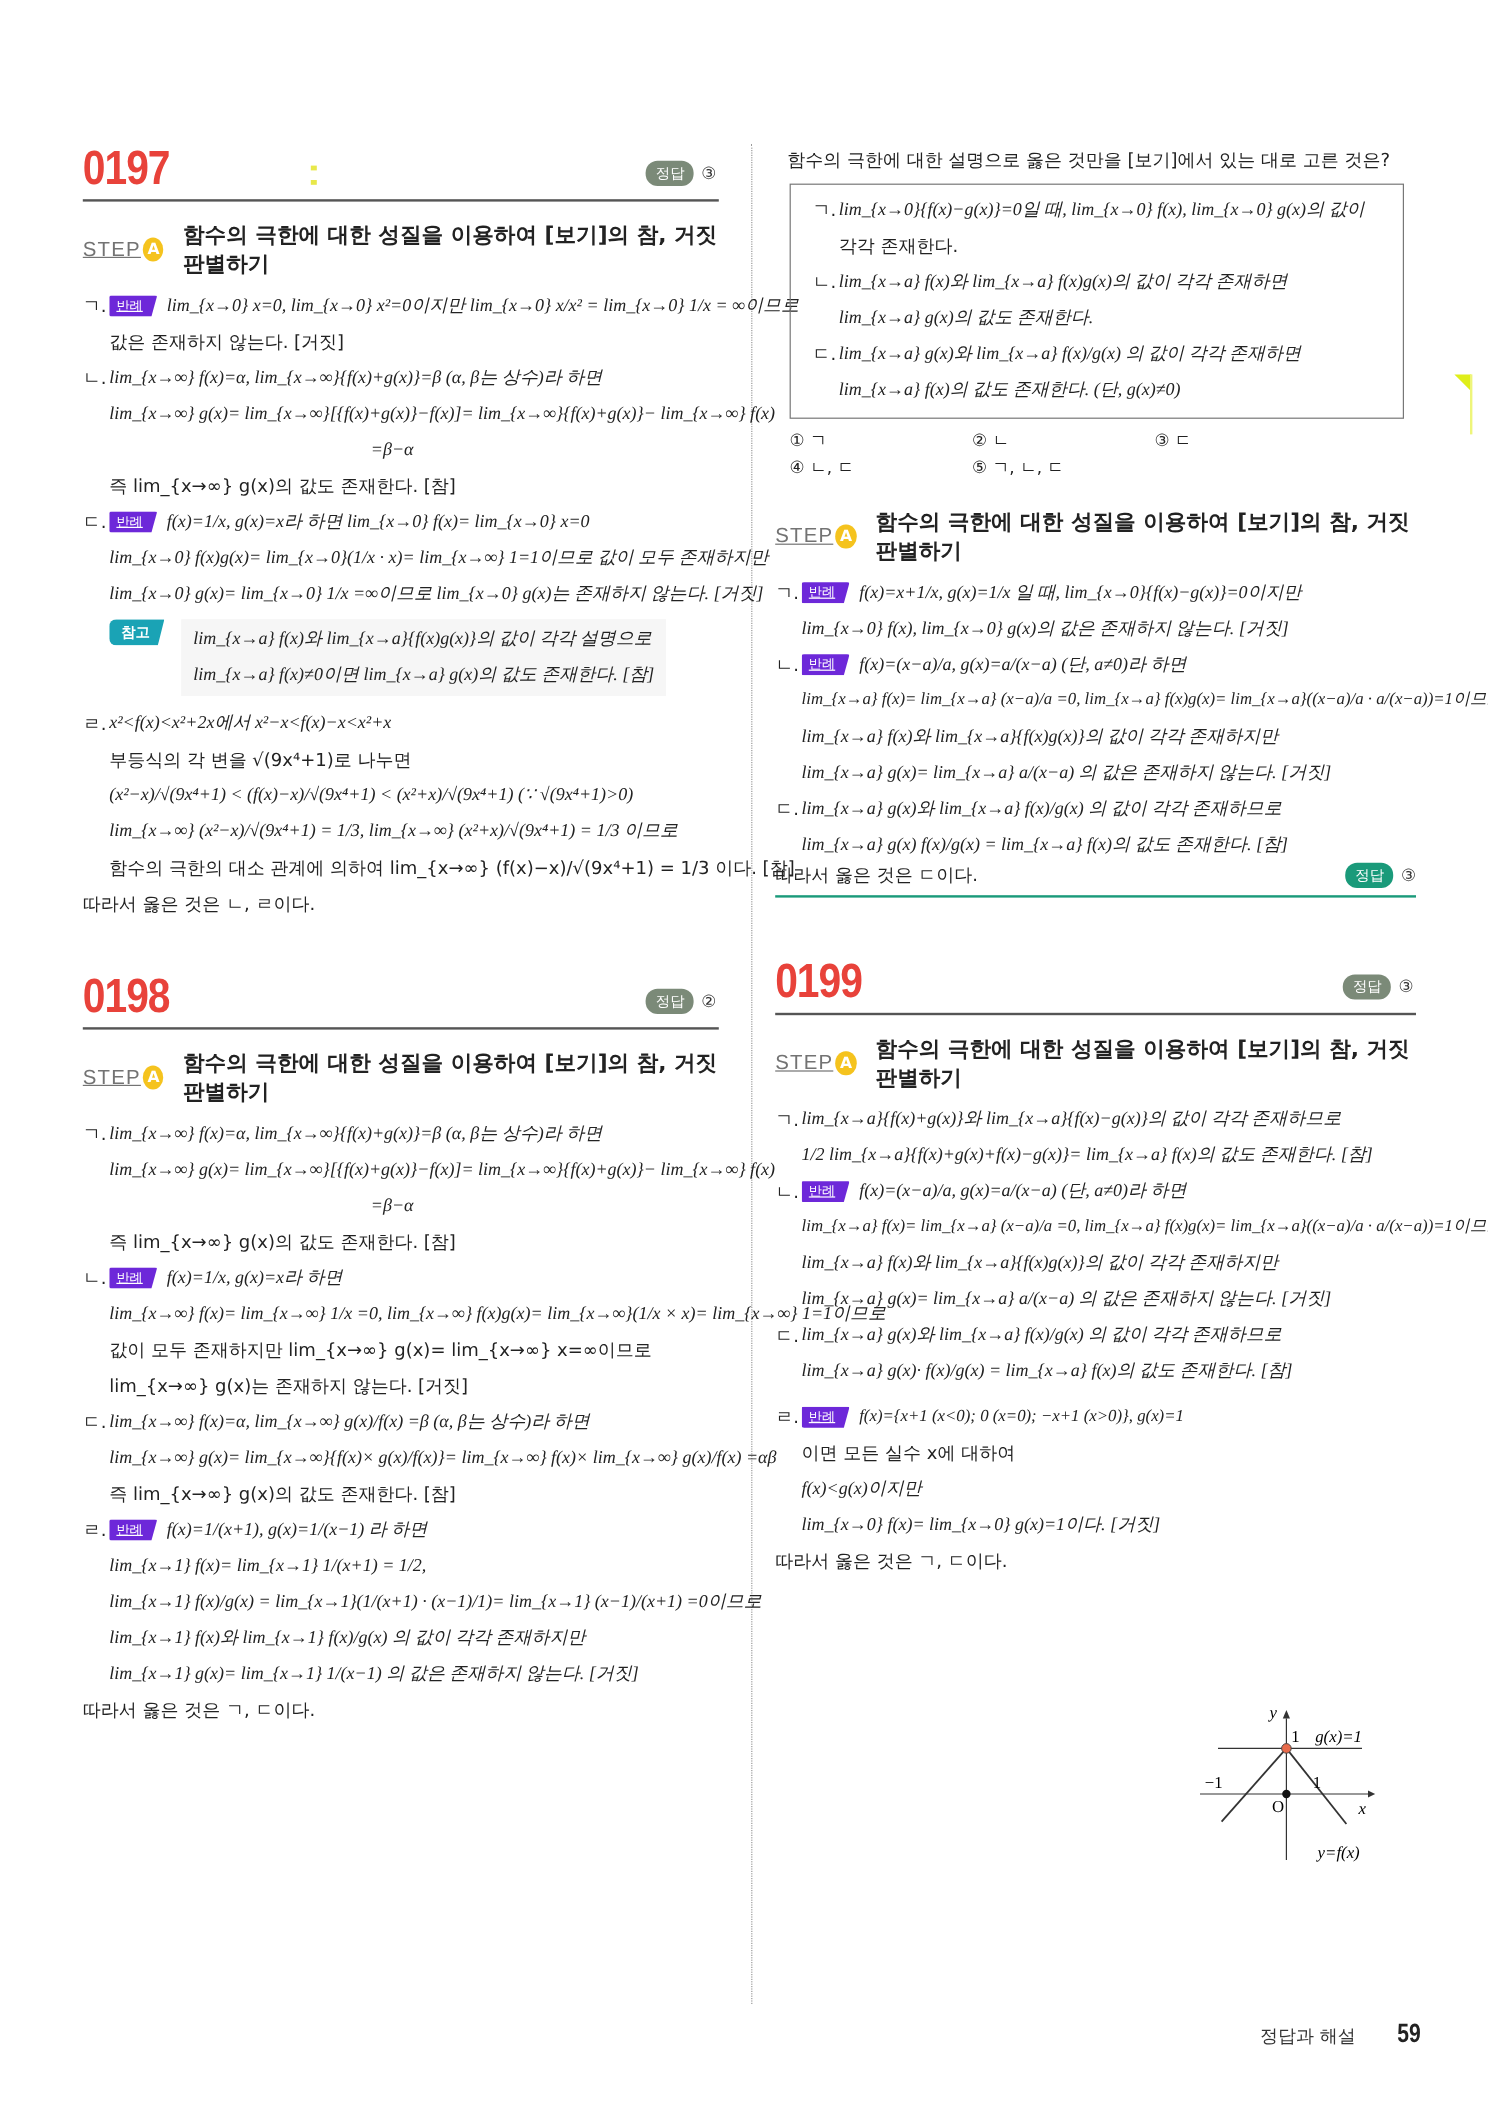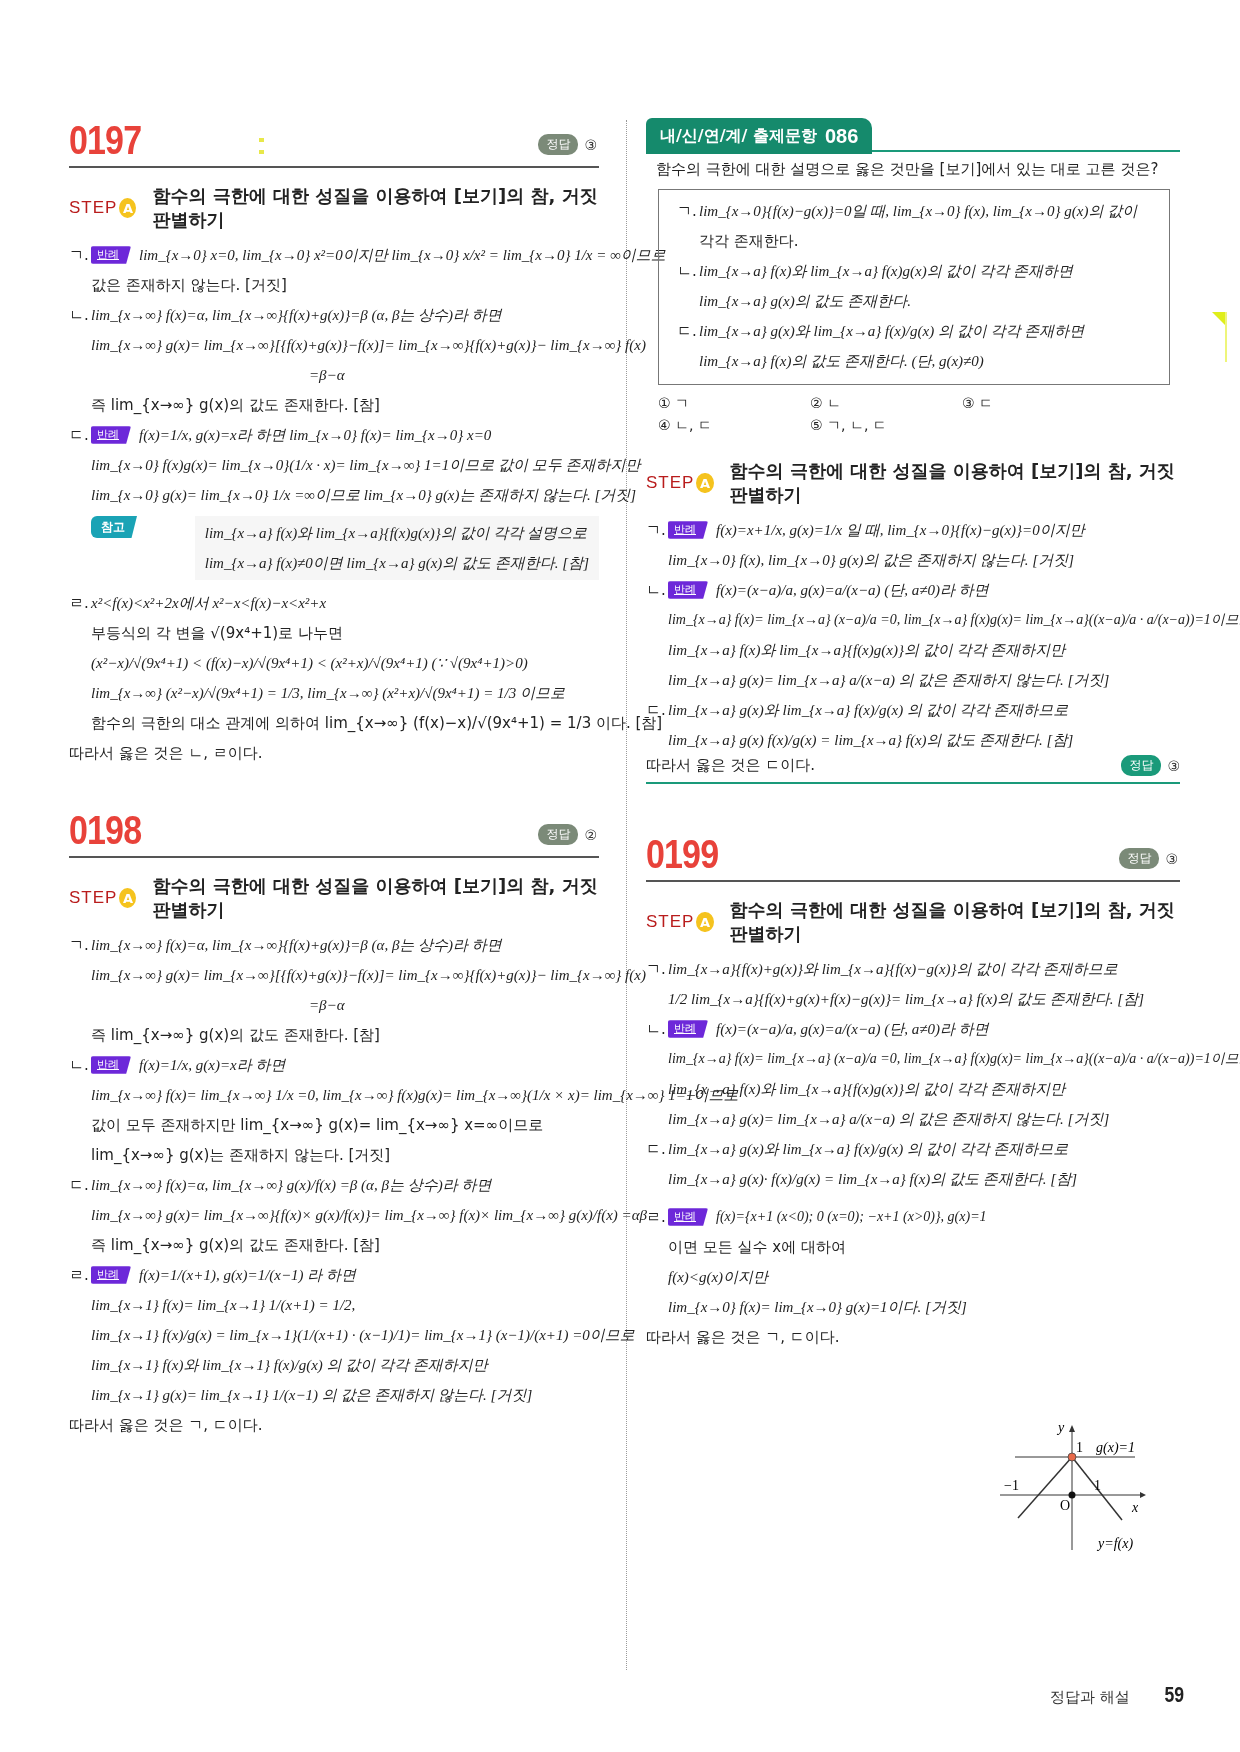--- a/index.html
+++ b/index.html
@@ -14,30 +14,30 @@
   .prob-head { position: relative; height: 50px; border-bottom: 2px solid #555; margin-bottom: 16px; }
   .prob-num { position: absolute; left: 0; top: 0; font-family: "Liberation Sans", sans-serif; font-weight: bold; font-size: 40px; color: #e8423a; letter-spacing: -1px; transform: scaleX(0.85); transform-origin: left; }
   .answer { position: absolute; right: 2px; top: 16px; display: flex; align-items: center; gap: 6px; }
   .answer-badge { background: #7b8a78; color: #fff; font-size: 12px; border-radius: 10px; padding: 2px 8px; }
   .answer-badge.green { background: #1a9a7a; }
   .answer-val { font-size: 14px; color: #333; }
   .yellow-marks { position: absolute; left: 190px; top: 20px; width: 8px; height: 20px; }
   .yellow-marks span { display: block; width: 5px; height: 4px; background: #e8e84a; margin-bottom: 8px; }
 
   .step { display: flex; align-items: center; gap: 8px; margin-bottom: 8px; }
-  .step-word { color: #b91c1c; font-family: "Liberation Sans", sans-serif; font-size: 17px; letter-spacing: 1px; }
+  .step-word { color: #737373; font-family: "Liberation Sans", sans-serif; font-size: 17px; letter-spacing: 1px; text-decoration: underline; }
   .step-circle { display: inline-flex; width: 20px; height: 20px; border-radius: 50%; background: #f5c31e; color: #fff; font-size: 13px; font-weight: bold; align-items: center; justify-content: center; margin-left: -6px; }
   .step-title { font-weight: bold; font-size: 18px; color: #222; margin-left: 8px; }
 
   .line { line-height: 1.4; font-size: 15px; min-height: 30px; display: flex; align-items: center; flex-wrap: nowrap; white-space: nowrap; }
   .indent { padding-left: 22px; }
   .indent2 { padding-left: 240px; }
   .label-k { width: 22px; flex: 0 0 22px; }
   .tag { display: inline-block; background: #6d28d9; color: #fff; font-size: 11px; padding: 1px 6px; margin-right: 8px; clip-path: polygon(0 0, 100% 0, 88% 100%, 0 100%); padding-right: 12px; border-radius: 2px; text-decoration: underline; }
-  .note { display: flex; gap: 30px; margin: 6px 0 8px 22px; justify-content: space-between; }
+  .note { display: flex; gap: 14px; margin: 6px 0 8px 22px; }
   .note-tag { background: #1aa3b5; color: #fff; font-size: 12px; font-weight: bold; padding: 3px 12px 3px 10px; height: 22px; border-radius: 6px 0 0 6px; clip-path: polygon(0 0, 100% 0, 88% 100%, 0 100%); }
   .note-body { background: #f6f6f6; padding: 2px 10px; }
 
   .series-banner { position: relative; height: 34px; border-bottom: 2px solid #1a9a7a; margin-bottom: 8px; }
   .banner-tag { position: absolute; left: 0; top: 0; background: #158a6c; color: #fff; font-weight: bold; font-size: 16px; padding: 5px 14px; border-radius: 6px 10px 0 0; height: 36px; display: flex; align-items: center; gap: 8px; }
   .banner-num { font-family: "Liberation Sans", sans-serif; font-size: 20px; }
   .question { font-size: 15px; margin: 6px 0 10px 10px; }
   .bogi { border: 1px solid #777; margin-left: 12px; width: 512px; padding: 6px 12px 8px 18px; }
   .choices { display: grid; grid-template-columns: 152px 152px 152px; margin: 10px 0 0 12px; row-gap: 4px; font-size: 14px; }
   .bottom-rule { border-bottom: 2px solid #1a9a7a; margin-top: 6px; }
@@ -158,26 +158,20 @@
     <div class="line indent math">lim_{x→1} f(x)= lim_{x→1} 1/(x+1) = 1/2,</div>
     <div class="line indent math">lim_{x→1} f(x)/g(x) = lim_{x→1}(1/(x+1) · (x−1)/1)= lim_{x→1} (x−1)/(x+1) =0이므로</div>
     <div class="line indent math">lim_{x→1} f(x)와 lim_{x→1} f(x)/g(x) 의 값이 각각 존재하지만</div>
     <div class="line indent math">lim_{x→1} g(x)= lim_{x→1} 1/(x−1) 의 값은 존재하지 않는다. [거짓]</div>
     <div class="line">따라서 옳은 것은 ㄱ, ㄷ이다.</div>
   </section>
 </div>
 
 <div class="col col-right">
   <section>
-    <div class="series-banner">
-      <div class="banner-tag">
-        <span>내/신/연/계/ 출제문항</span>
-        <span class="banner-num">086</span>
-      </div>
-    </div>
     <div class="question">함수의 극한에 대한 설명으로 옳은 것만을 [보기]에서 있는 대로 고른 것은?</div>
     <div class="bogi">
       <div class="line">
           <span class="label-k">ㄱ.</span>
           <span class="math">lim_{x→0}{f(x)−g(x)}=0일 때, lim_{x→0} f(x), lim_{x→0} g(x)의 값이</span>
         </div>
       <div class="line indent">각각 존재한다.</div>
       <div class="line">
           <span class="label-k">ㄴ.</span>
           <span class="math">lim_{x→a} f(x)와 lim_{x→a} f(x)g(x)의 값이 각각 존재하면</span>

